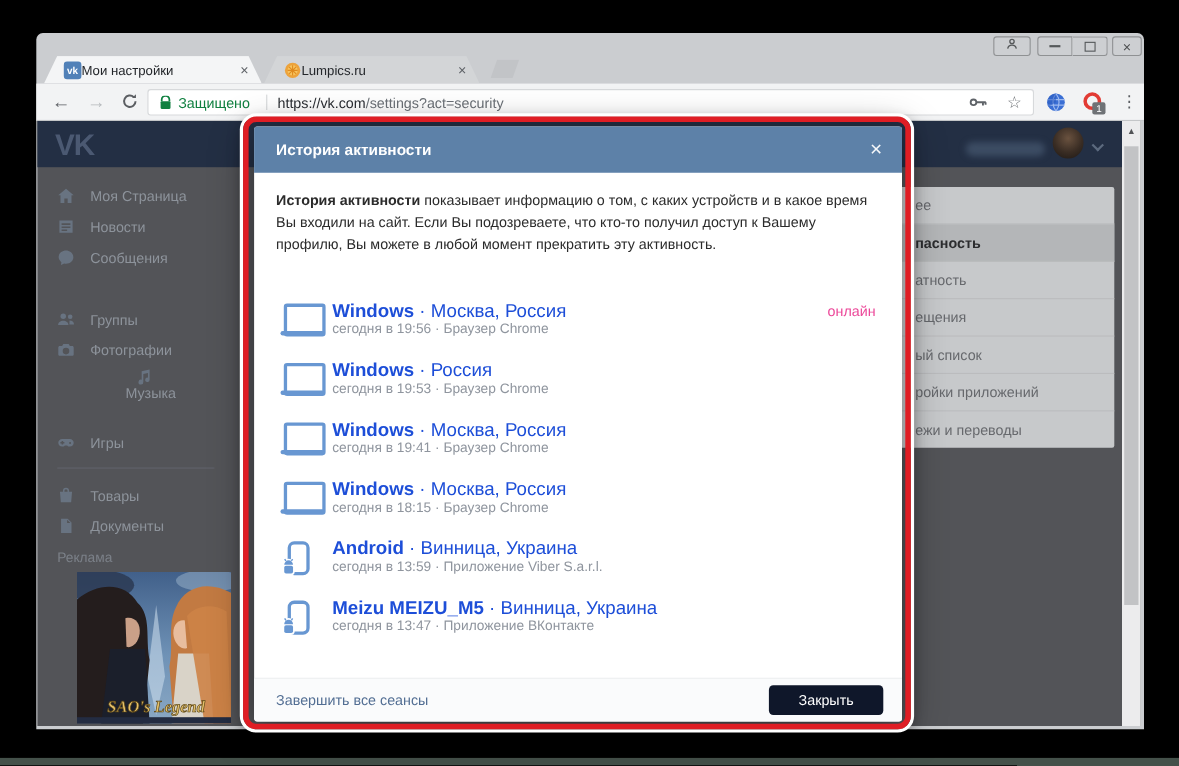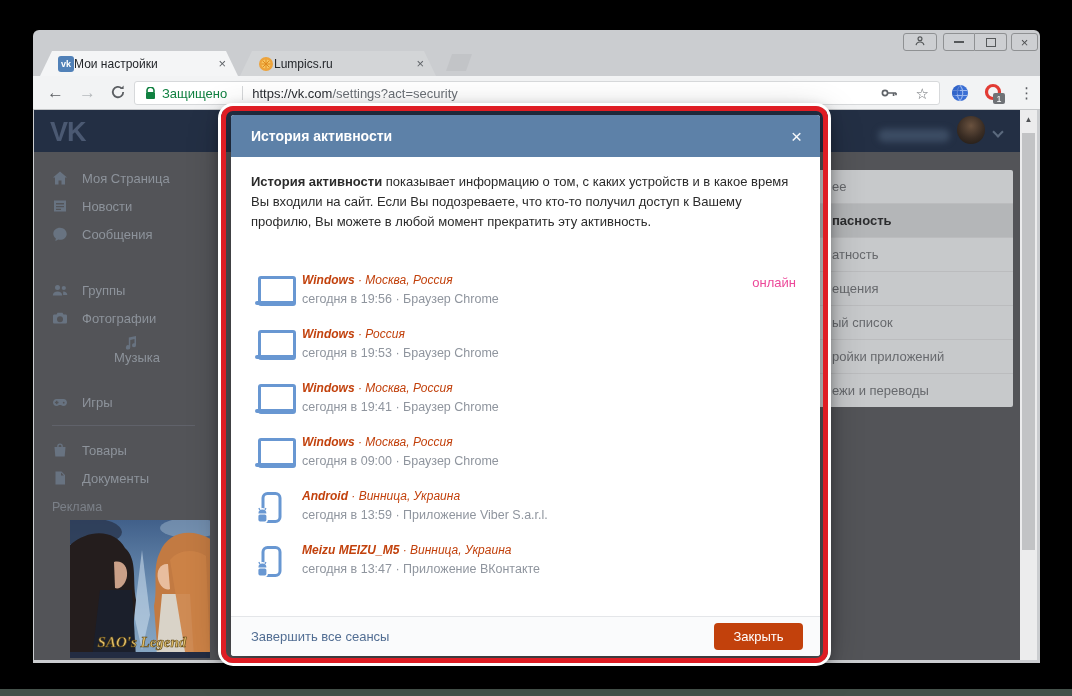--- a/index.html
+++ b/index.html
@@ -54,28 +54,28 @@
          box-shadow:0 8px 40px rgba(0,0,0,.45);}
   #mhead{left:0;top:0;width:589px;height:42px;background:#5d81a8;border-radius:3px 3px 0 0;
          display:flex;align-items:center;padding:0 18px 0 20px;}
   #mtitle{color:#fff;font-size:14px;font-weight:bold;flex:1;}
   #mclose{color:#fff;font-size:19px;line-height:1;opacity:.95;}
   #mintro{left:20px;top:57px;width:549px;font-size:13px;line-height:20px;color:#2b2b2b;}
   .sess{left:0;width:589px;height:44px;}
   .s-icon{position:absolute;left:24px;top:2px;width:40px;height:34px;}
   .scr{position:absolute;left:3px;top:1px;width:32px;height:24px;border:3px solid #6897d2;border-radius:3px;}
   .base{position:absolute;left:0;top:26px;width:40px;height:4px;background:#6897d2;border-radius:2px;}
-  .s-title{position:absolute;left:71px;top:0;font-size:12px;color:#c2410c;white-space:nowrap;font-style:italic;}
+  .s-title{position:absolute;left:71px;top:0;font-size:17px;color:#1d4ed8;white-space:nowrap;}
   .s-title b{font-weight:bold;}
   .s-sub{position:absolute;left:71px;top:19px;font-size:12.5px;color:#8f959e;white-space:nowrap;}
   .s-status{position:absolute;right:24px;top:2px;font-size:13px;color:#ec4899;}
   #mfoot{left:0;top:501px;width:589px;height:40px;background:#fafbfc;border-top:1px solid #e4e6e9;
          border-radius:0 0 3px 3px;display:flex;align-items:center;padding:0 17px 0 20px;}
   #endall{flex:1;font-size:13px;color:#526e93;}
-  #closebtn{width:89px;height:27px;background:#c2410c;border:none;border-radius:4px;color:#fff;font-size:13px;
+  #closebtn{width:104px;height:27px;background:#0f172a;border:none;border-radius:4px;color:#fff;font-size:13px;
             font-family:inherit;display:flex;align-items:center;justify-content:center;}
   #ring{left:221px;top:106px;width:607px;height:557px;border:5px solid #df1d24;border-radius:12px;
         box-shadow:0 0 0 3px #fff,0 4px 14px rgba(0,0,0,.4);z-index:6;pointer-events:none;}
   #bottomstrip{left:0;top:689px;width:1072px;height:7px;background:#44514a;}
 </style>
 </head>
 <body>
 
 <div id="screen">
 
@@ -301,21 +301,21 @@
         </span>
       <div class="s-title"><b>Windows</b><span> · </span><span>Москва, Россия</span></div>
       <div class="s-sub">сегодня в 19:41 · Браузер Chrome</div>
     </div>
     <div class="abs sess" style="top:320px;">
       <span class="s-icon">
           <i class="scr"></i>
           <i class="base"></i>
         </span>
       <div class="s-title"><b>Windows</b><span> · </span><span>Москва, Россия</span></div>
-      <div class="s-sub">сегодня в 09:00 · Браузер Chrome</div>
+      <div class="s-sub">сегодня в 18:15 · Браузер Chrome</div>
     </div>
     <div class="abs sess" style="top:374px;">
       <span class="s-icon">
         <svg width="28" height="34" viewBox="0 0 28 34">
           <rect x="8" y="2.5" width="17" height="28" rx="4.5" fill="none" stroke="#6897d2" stroke-width="3"></rect>
           <g stroke="#fff" stroke-width="3" fill="#fff">
               <path d="M3.4 22.4a4 4 0 0 1 8 0Z"></path>
               <rect x="3.4" y="23.4" width="8" height="7" rx="1.6"></rect>
             </g>
           <path d="M3.4 22.4a4 4 0 0 1 8 0Z" fill="#6897d2"></path>

